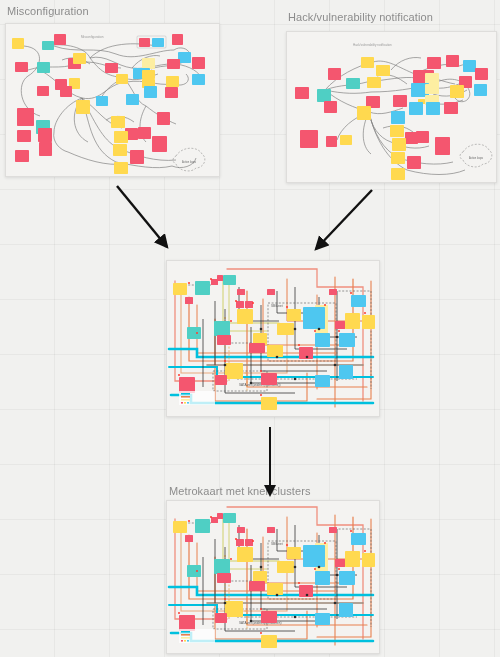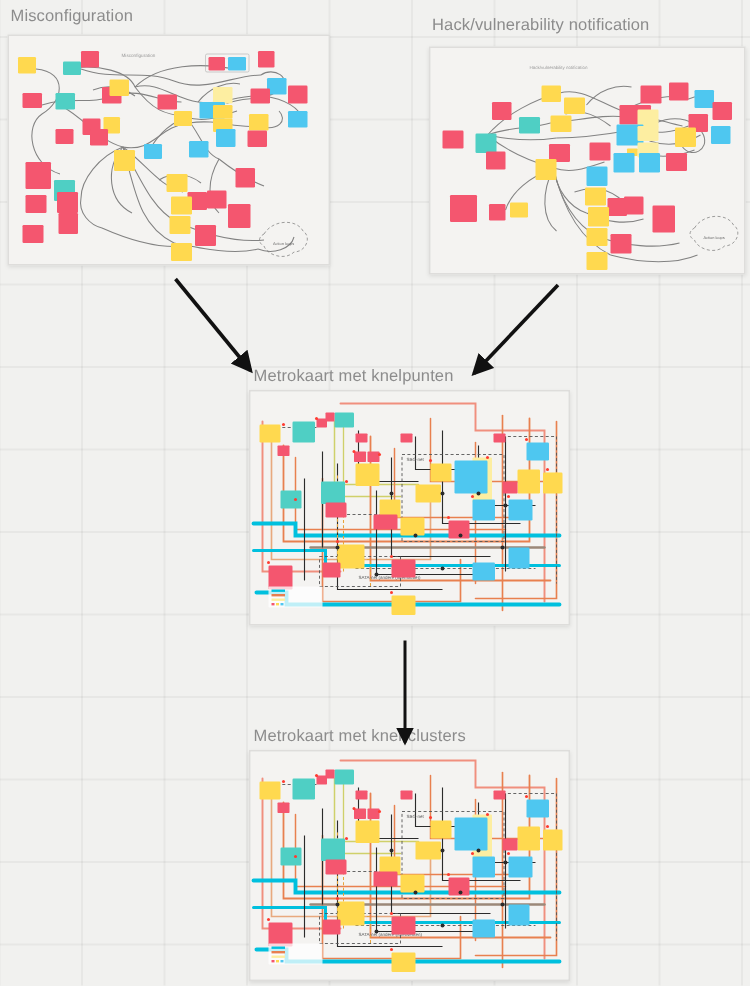--- a/index.html
+++ b/index.html
@@ -218,21 +218,20 @@
           <rect x="105" y="106" width="14" height="13" rx="0.8" fill="#ffd94f"></rect>
           <rect x="104" y="120" width="14" height="12" rx="0.8" fill="#ffd94f"></rect>
           <rect x="120" y="124" width="14" height="13" rx="0.8" fill="#f4566f"></rect>
           <rect x="148" y="105" width="15" height="18" rx="0.8" fill="#f4566f"></rect>
           <rect x="104" y="136" width="14" height="12" rx="0.8" fill="#ffd94f"></rect>
         </g>
       </svg>
     </div>
   </div>
 
-  <div class="board-title" style="left:169px;top:245px;">Metrokaart met knelpunten</div>
 
   <div class="board" style="left:166px;top:260px;width:212px;height:155px;">
     <div class="board-inner">
       <svg width="212" height="155" viewBox="0 0 212 155" xmlns="http://www.w3.org/2000/svg">
         <rect width="212" height="155" fill="#f4f3f1"></rect>
 
         <g fill="none" stroke-linecap="round">
           <path d="M8 20 L8 120 L60 120" stroke="#f08f7e" stroke-width="1.3"></path>
           <path d="M60 8 L150 8 L150 26 L196 26 L196 140" stroke="#f08f7e" stroke-width="1.3"></path>
           <path d="M14 30 L14 112 L120 112 L120 70" stroke="#e8a97e" stroke-width="1.1"></path>

